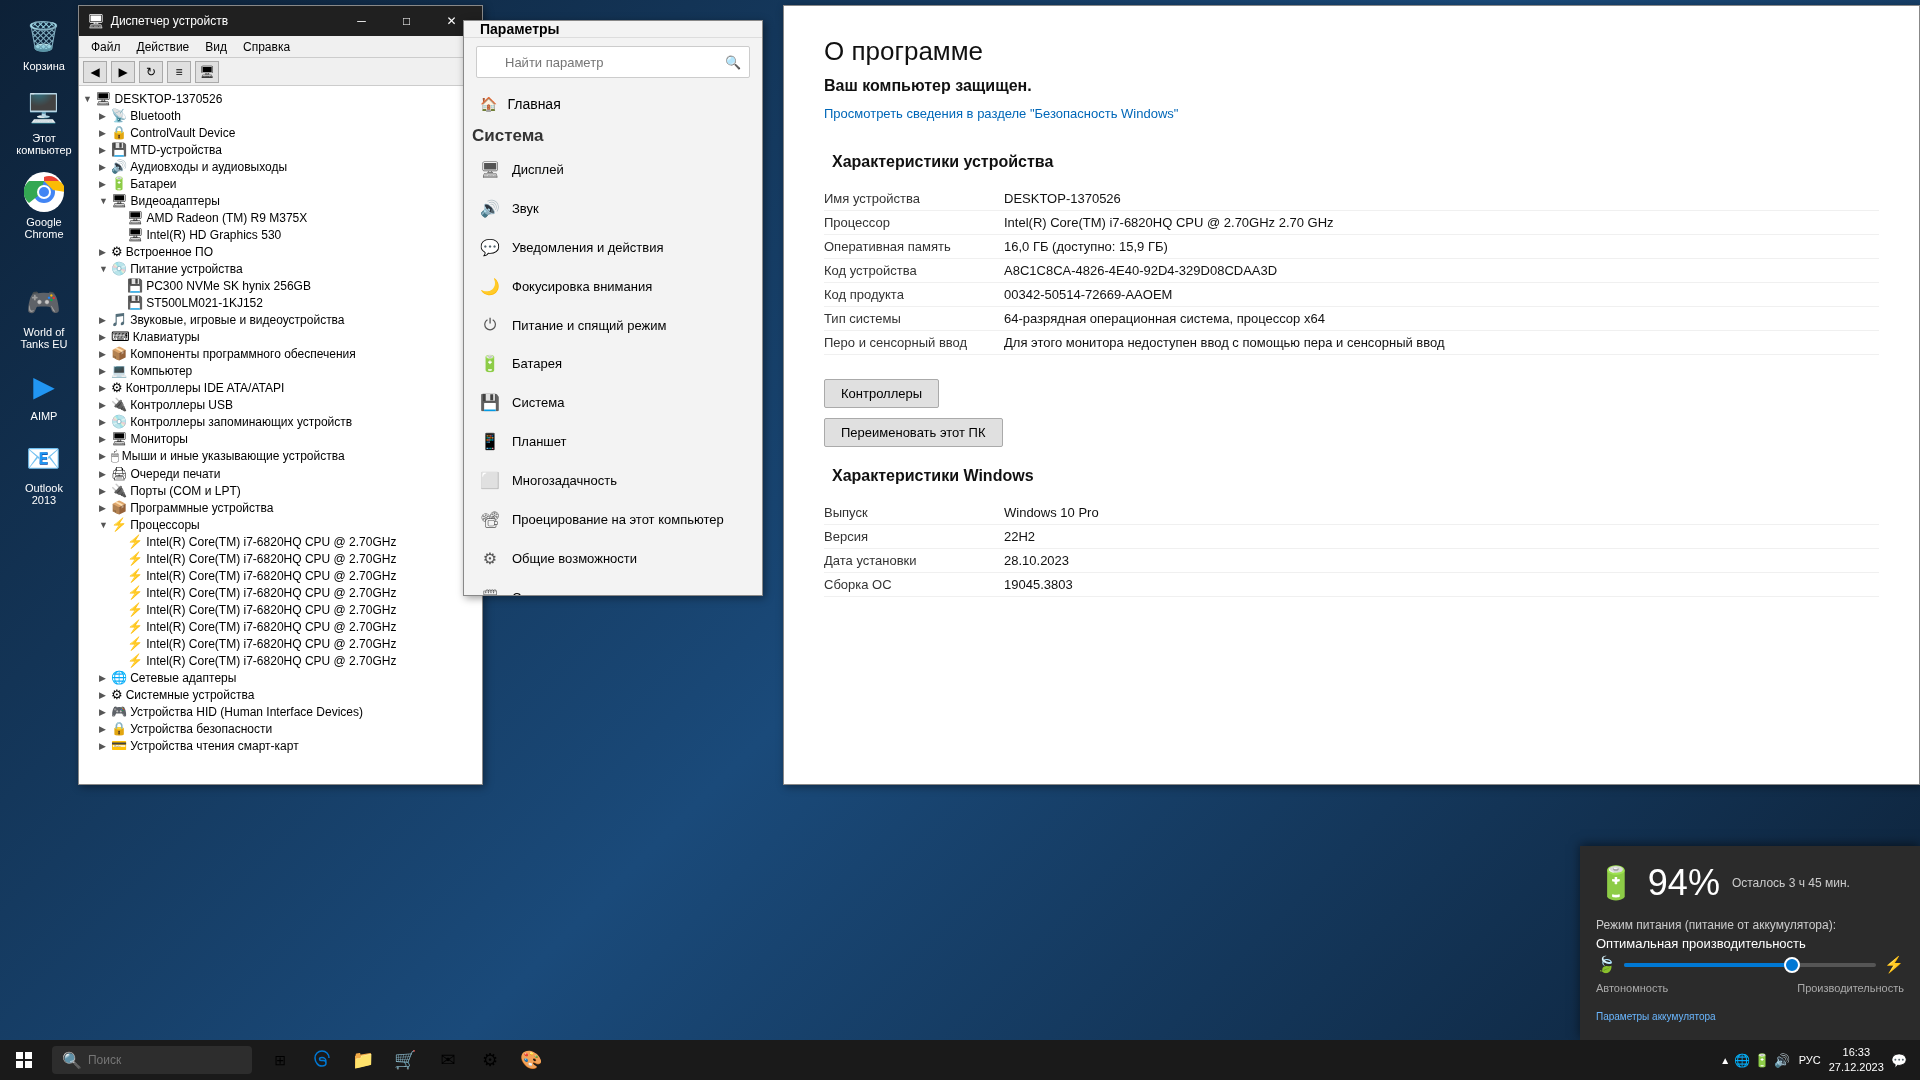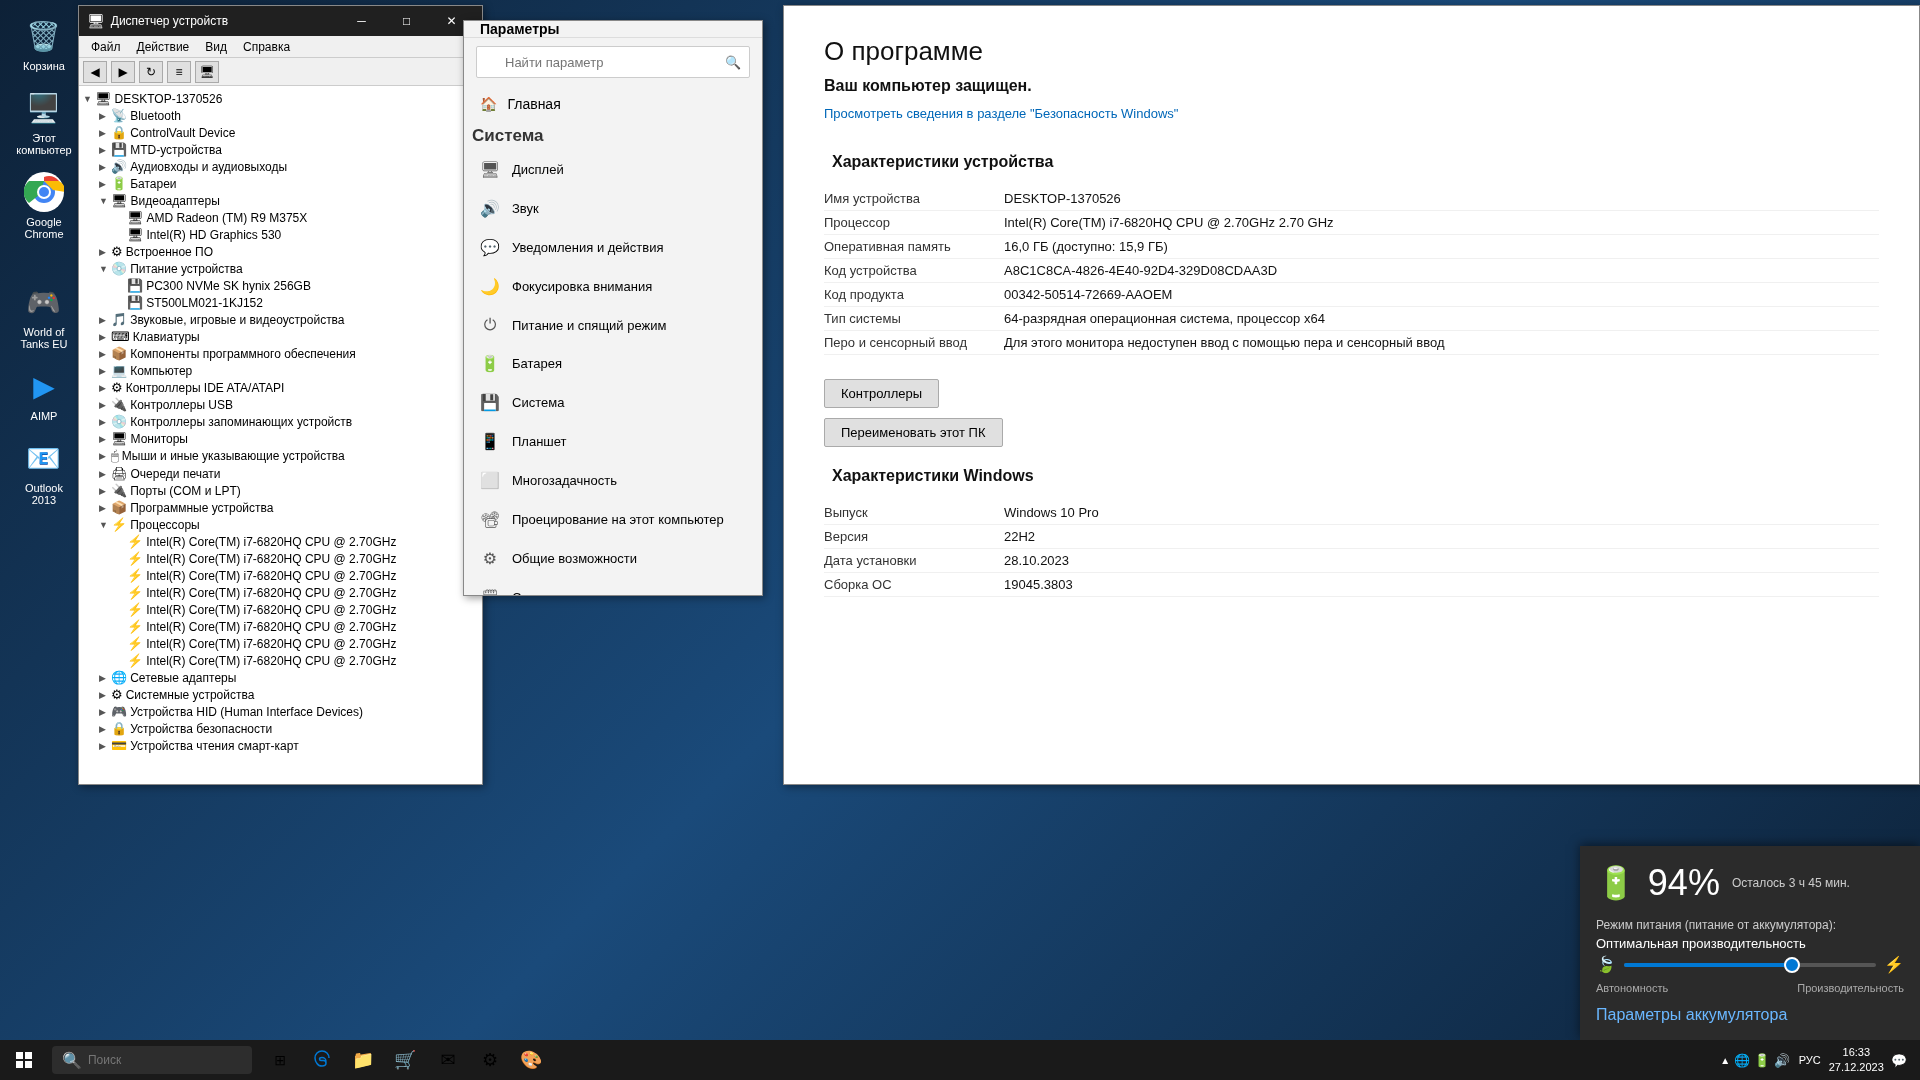--- a/index.html
+++ b/index.html
@@ -437,21 +437,21 @@
     }
     .battery-slider-labels {
       display: flex;
       justify-content: space-between;
       font-size: 11px;
       color: #aaa;
       margin-bottom: 12px;
     }
     .battery-settings-link {
       color: #6ab7ff;
-      font-size: 16px;
+      font-size: 10px;
       cursor: pointer;
     }
   </style>
 </head>
 <body>
 
 <div class="desktop"></div>
 
 <div class="desktop-icons">
   <div class="desktop-icon">

